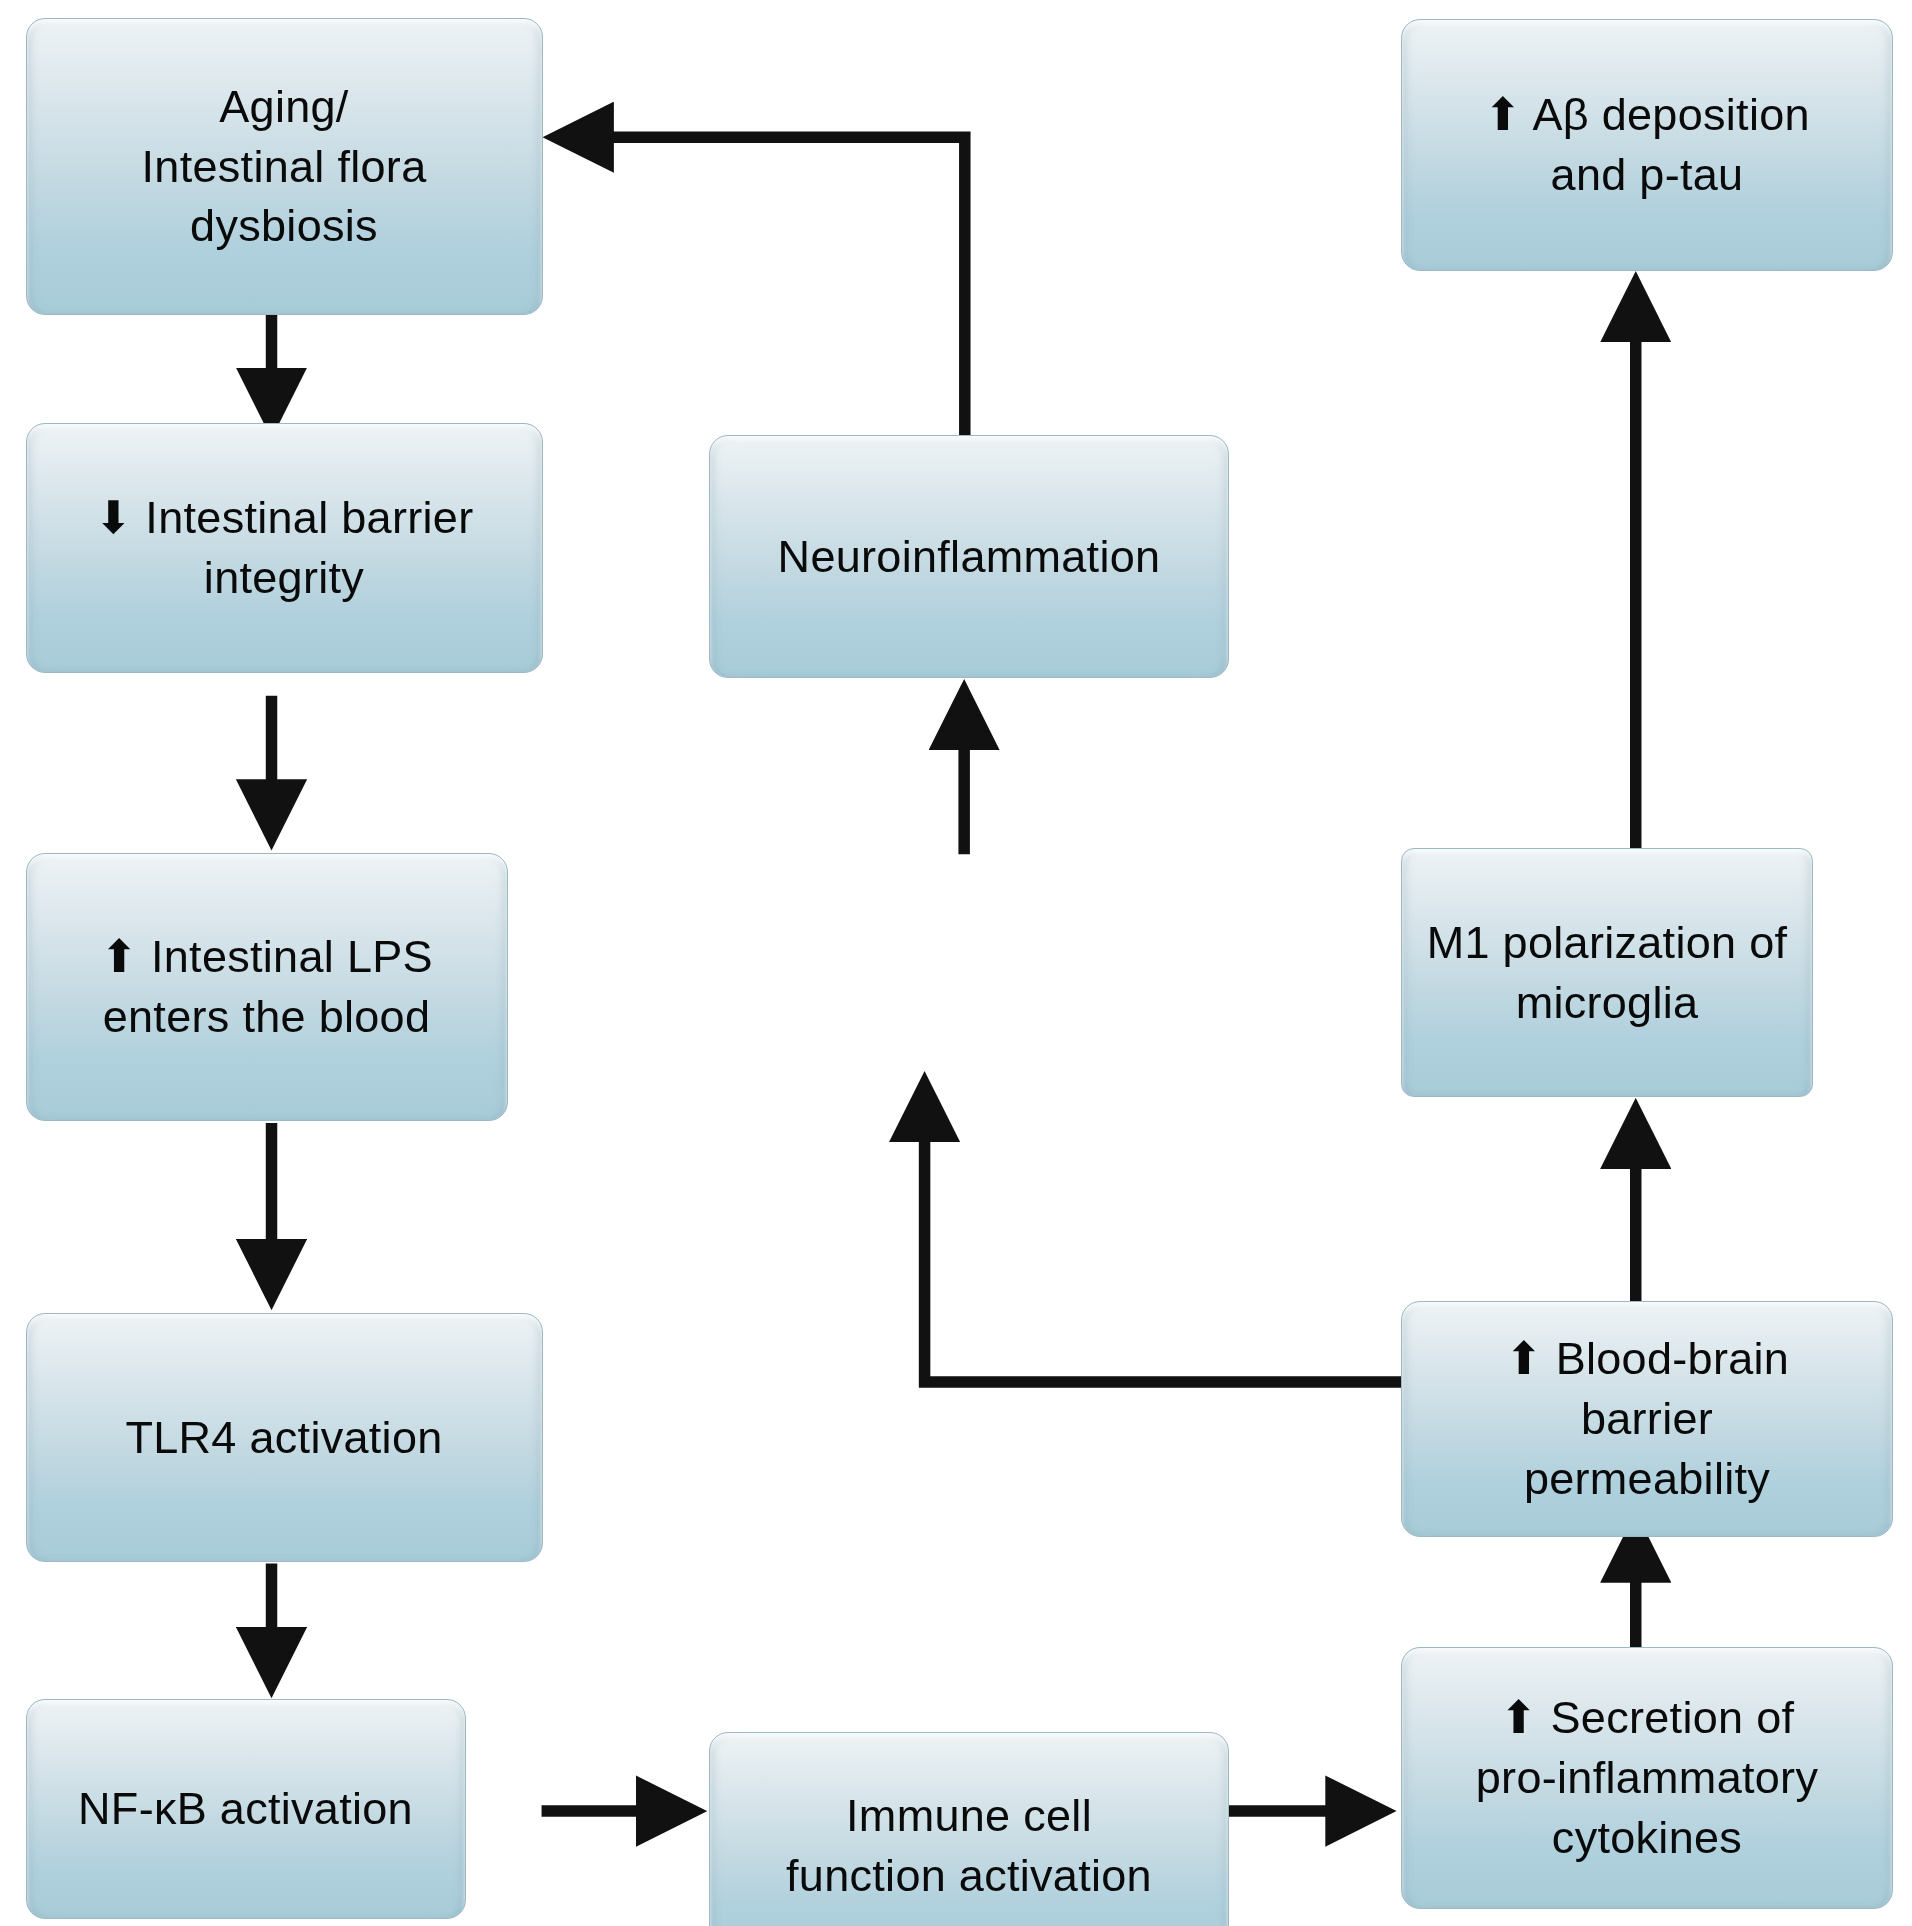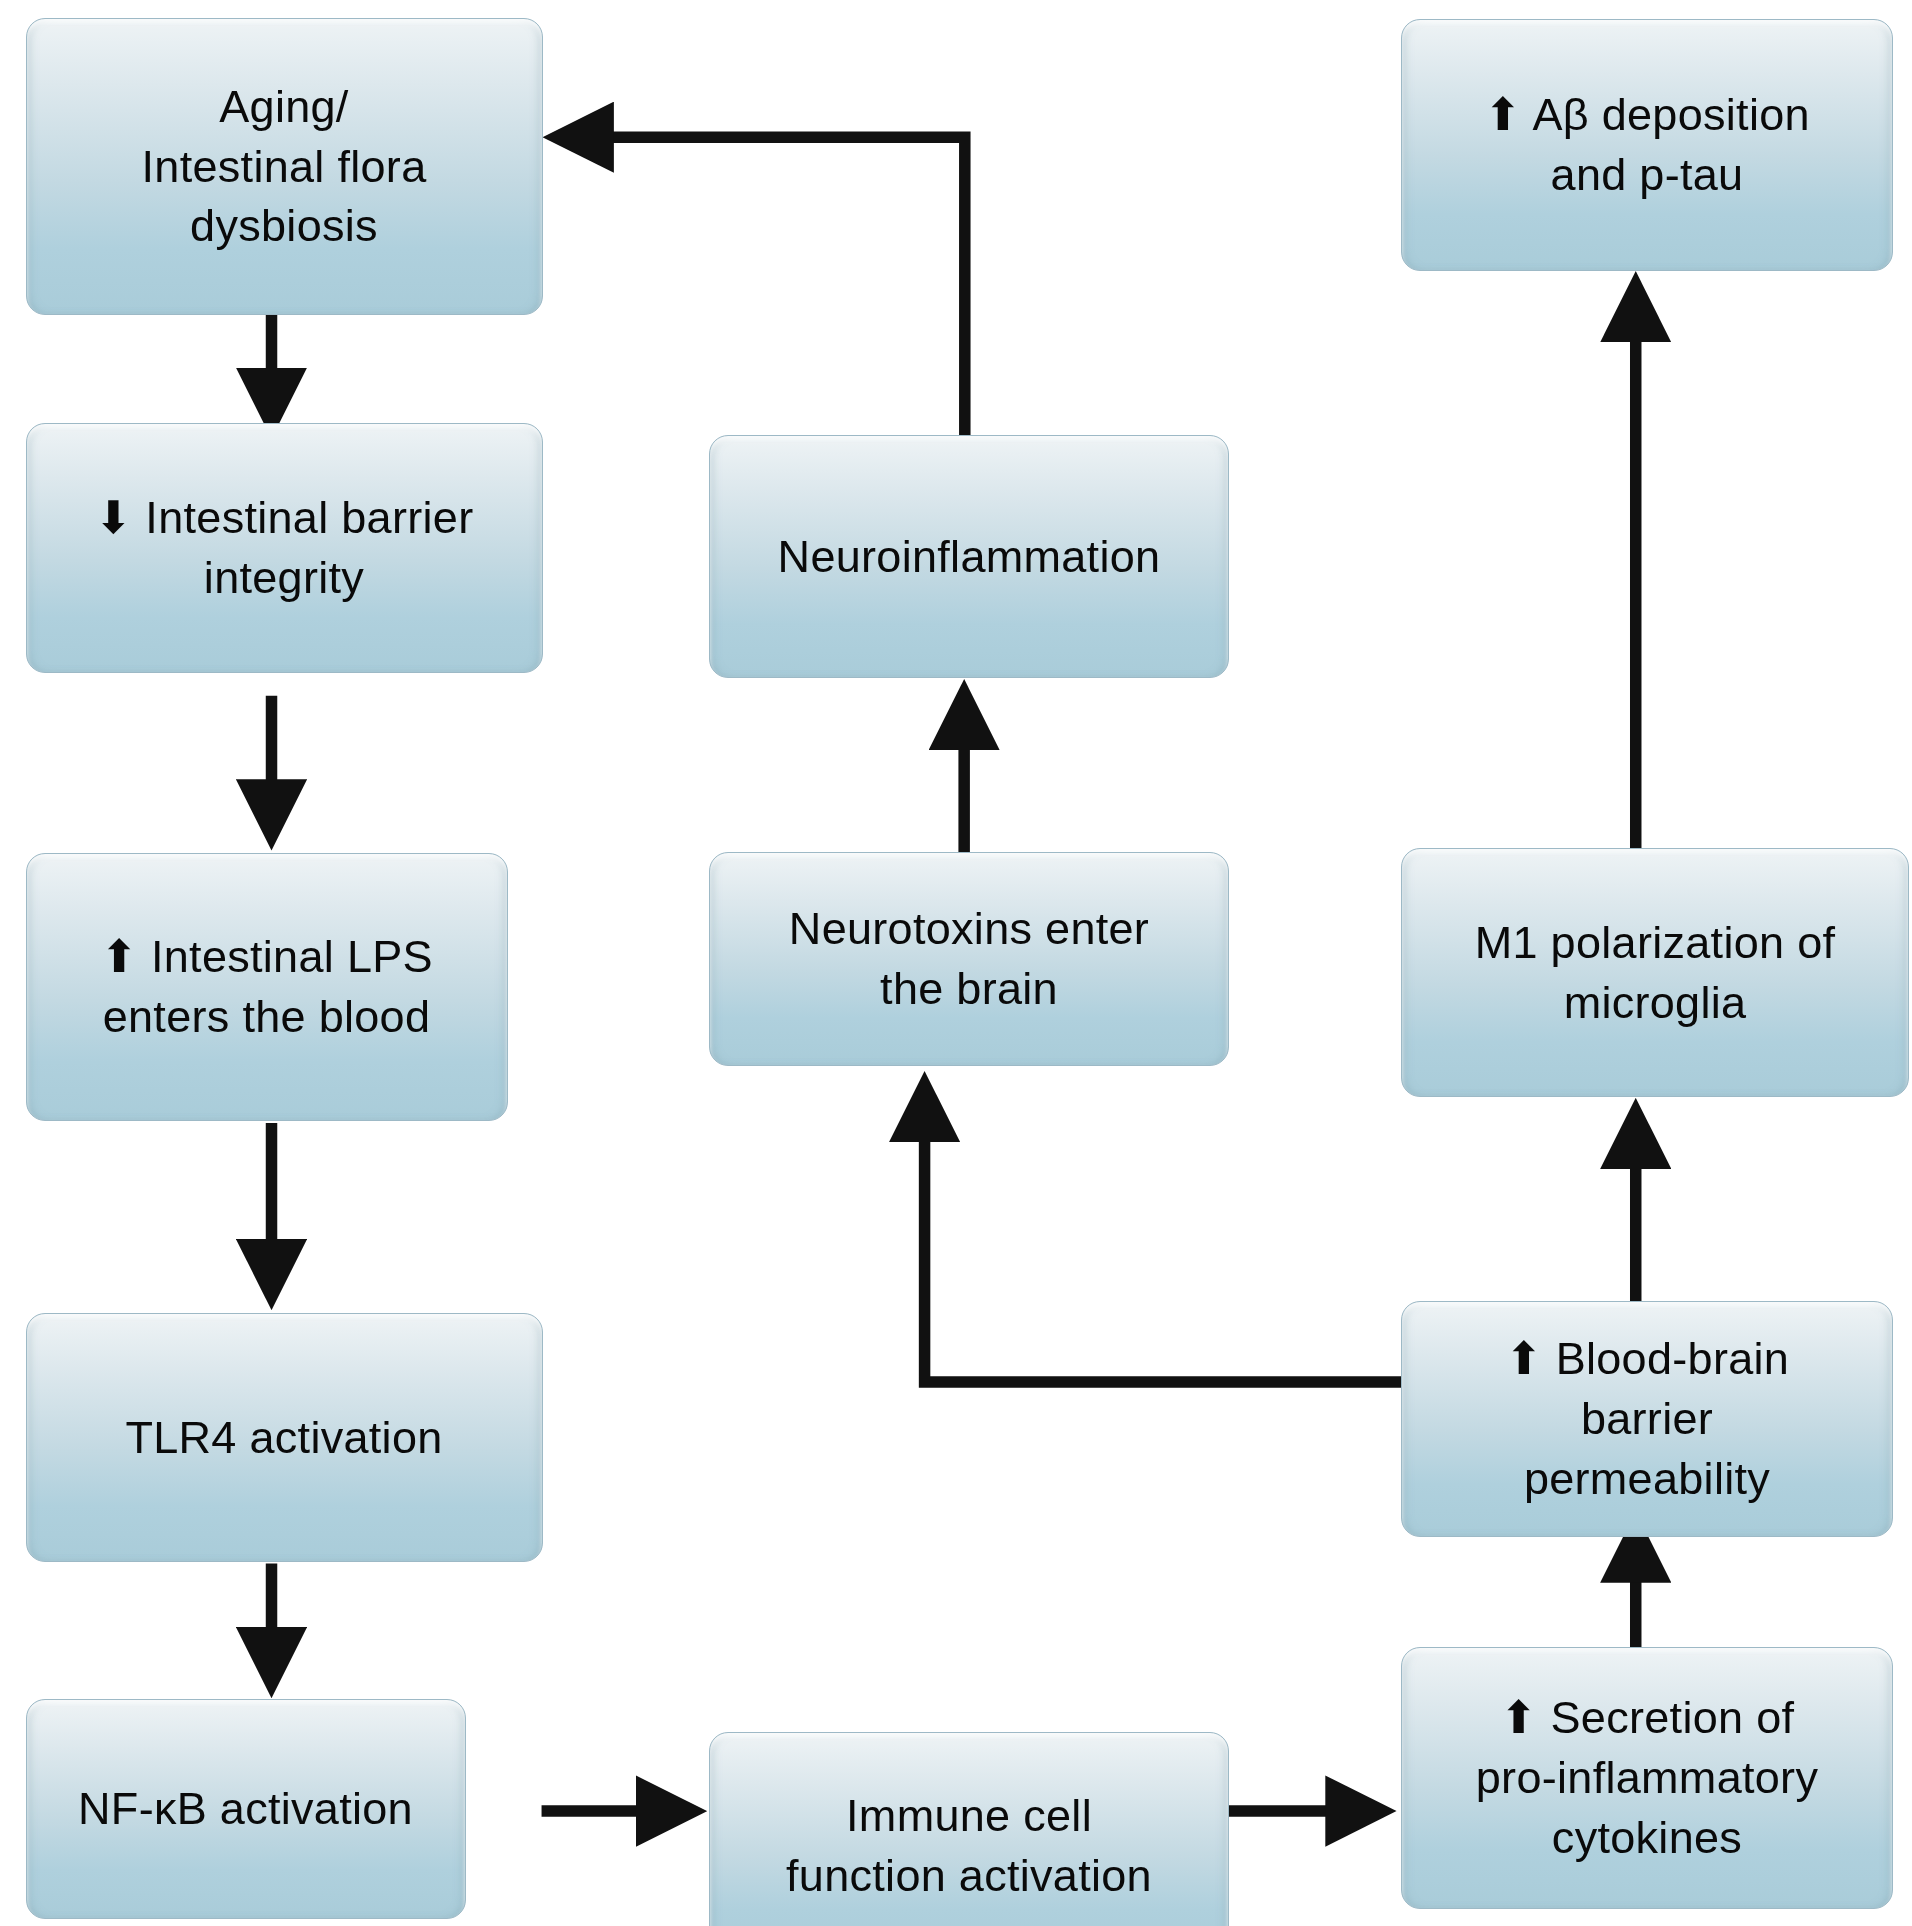--- a/index.html
+++ b/index.html
@@ -56,21 +56,21 @@
   
   #node-aging        { left: 25.5px;   top: 18px;   width: 517px; height: 297px; }
   #node-barrier      { left: 25.5px;   top: 423px;  width: 517px; height: 250px; }
   #node-lps          { left: 25.5px;   top: 853px; width: 482px; height: 268px; }
   #node-tlr4         { left: 25.5px;   top: 1313px; width: 517px; height: 249px; }
   #node-nfkb         { left: 25.5px;   top: 1699px; width: 440px; height: 220px; }
   #node-neuroinflammation { left: 709px; top: 435px;  width: 520px; height: 243px; }
   #node-neurotoxins  { left: 709px; top: 852px; width: 520px; height: 214px; }
   #node-immune       { left: 709px; top: 1732px; width: 520px; height: 228px; }
   #node-abeta        { left: 1401px; top: 19px;   width: 492px; height: 252px; }
-  #node-m1           { left: 1401px; top: 848px; width: 508px; height: 249px; }
+  #node-m1           { left: 1401px; top: 848px; width: 412px; height: 249px; border-radius: 13px; }
   #node-bbb          { left: 1401px; top: 1301px; width: 492px; height: 236px; }
   #node-secretion    { left: 1401px; top: 1647px; width: 492px; height: 262px; }
 </style>
 </head>
 <body>
 
 <div id="canvas">
 
   <svg id="connector-layer" viewBox="0 0 2996 3017" xmlns="http://www.w3.org/2000/svg">
     <defs>
@@ -107,24 +107,20 @@
   </div>
   <div class="node" id="node-tlr4">
     <span class="node-label">TLR4 activation</span>
   </div>
   <div class="node" id="node-nfkb">
     <span class="node-label">NF-κB activation</span>
   </div>
   <div class="node" id="node-neuroinflammation">
     <span class="node-label">Neuroinflammation</span>
   </div>
-  <div class="node" id="node-neurotoxins">
-    <span class="node-label">Neurotoxins enter
-the brain</span>
-  </div>
   <div class="node" id="node-immune">
     <span class="node-label">Immune cell
 function activation</span>
   </div>
   <div class="node" id="node-abeta">
     <span class="node-label">⬆ Aβ deposition
 and p-tau</span>
   </div>
   <div class="node" id="node-m1">
     <span class="node-label">M1 polarization of

